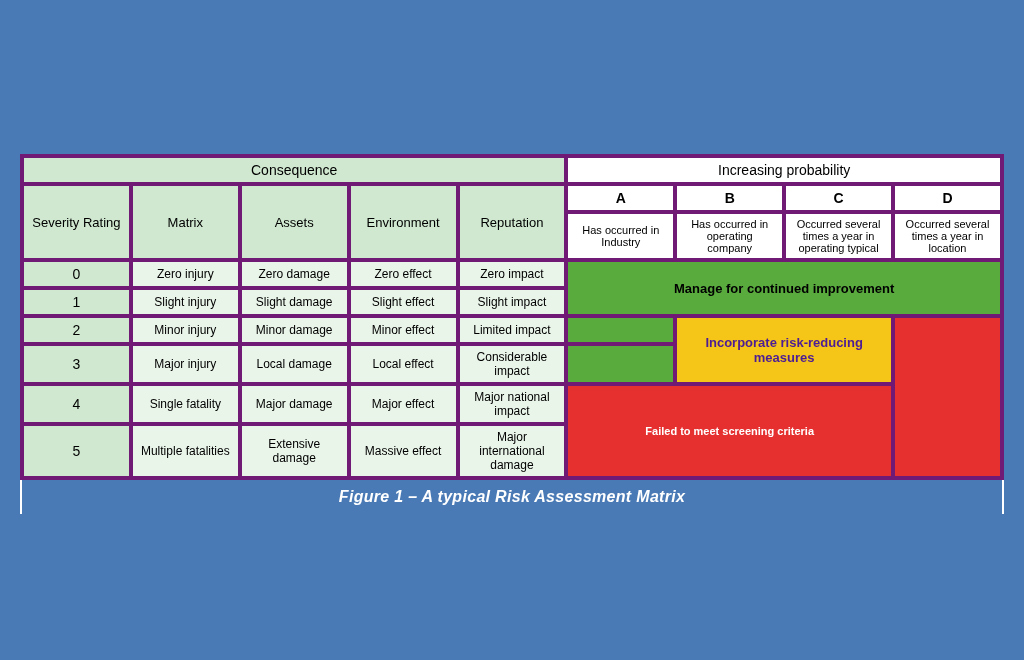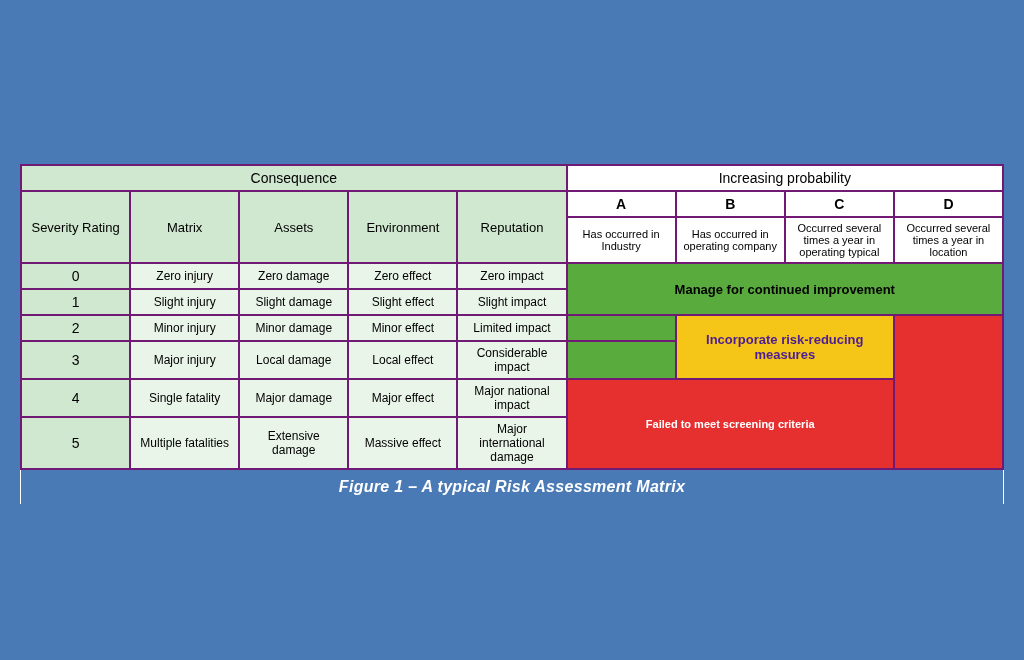--- a/index.html
+++ b/index.html
@@ -20,21 +20,21 @@
     .table-wrapper {
       border: 2px solid #4a7ab5;
       background: white;
     }
     table {
       width: 100%;
       border-collapse: collapse;
       table-layout: fixed;
     }
     th, td {
-      border: 2px solid #701a75;
+      border: 4px solid #701a75;
       text-align: center;
       vertical-align: middle;
       font-size: 13px;
       padding: 4px 6px;
     }
     .header-consequence {
       background: #d0e8d0;
       font-weight: normal;
       font-size: 14px;
     }

